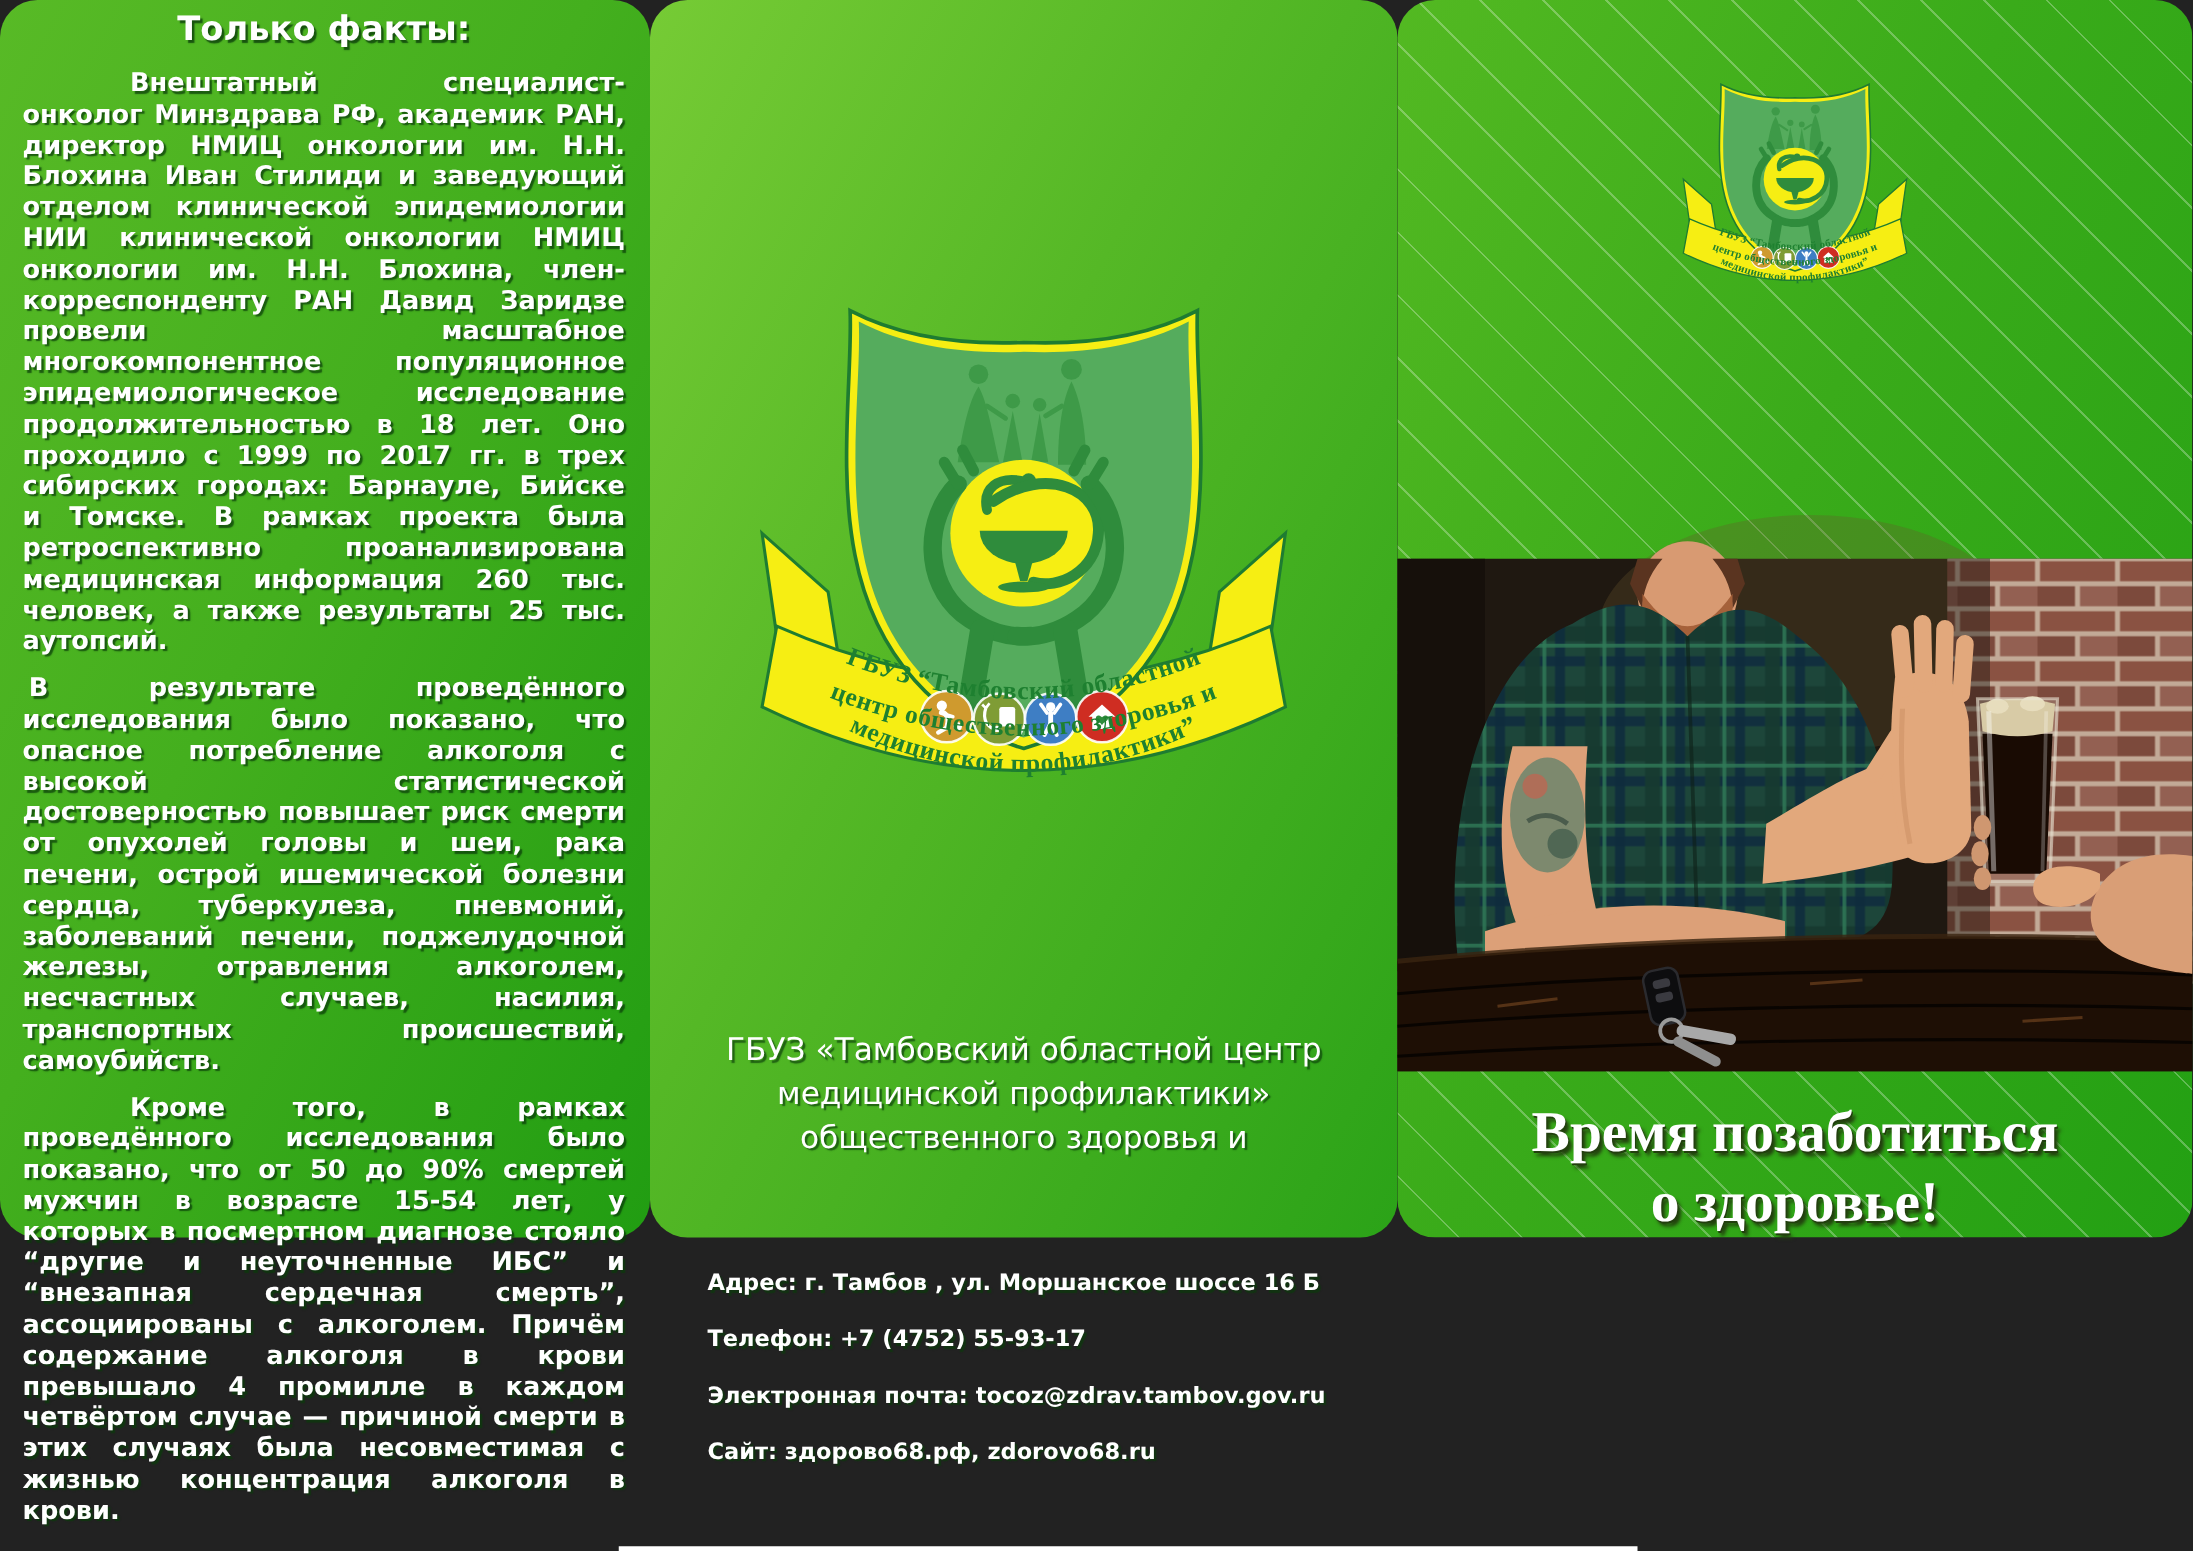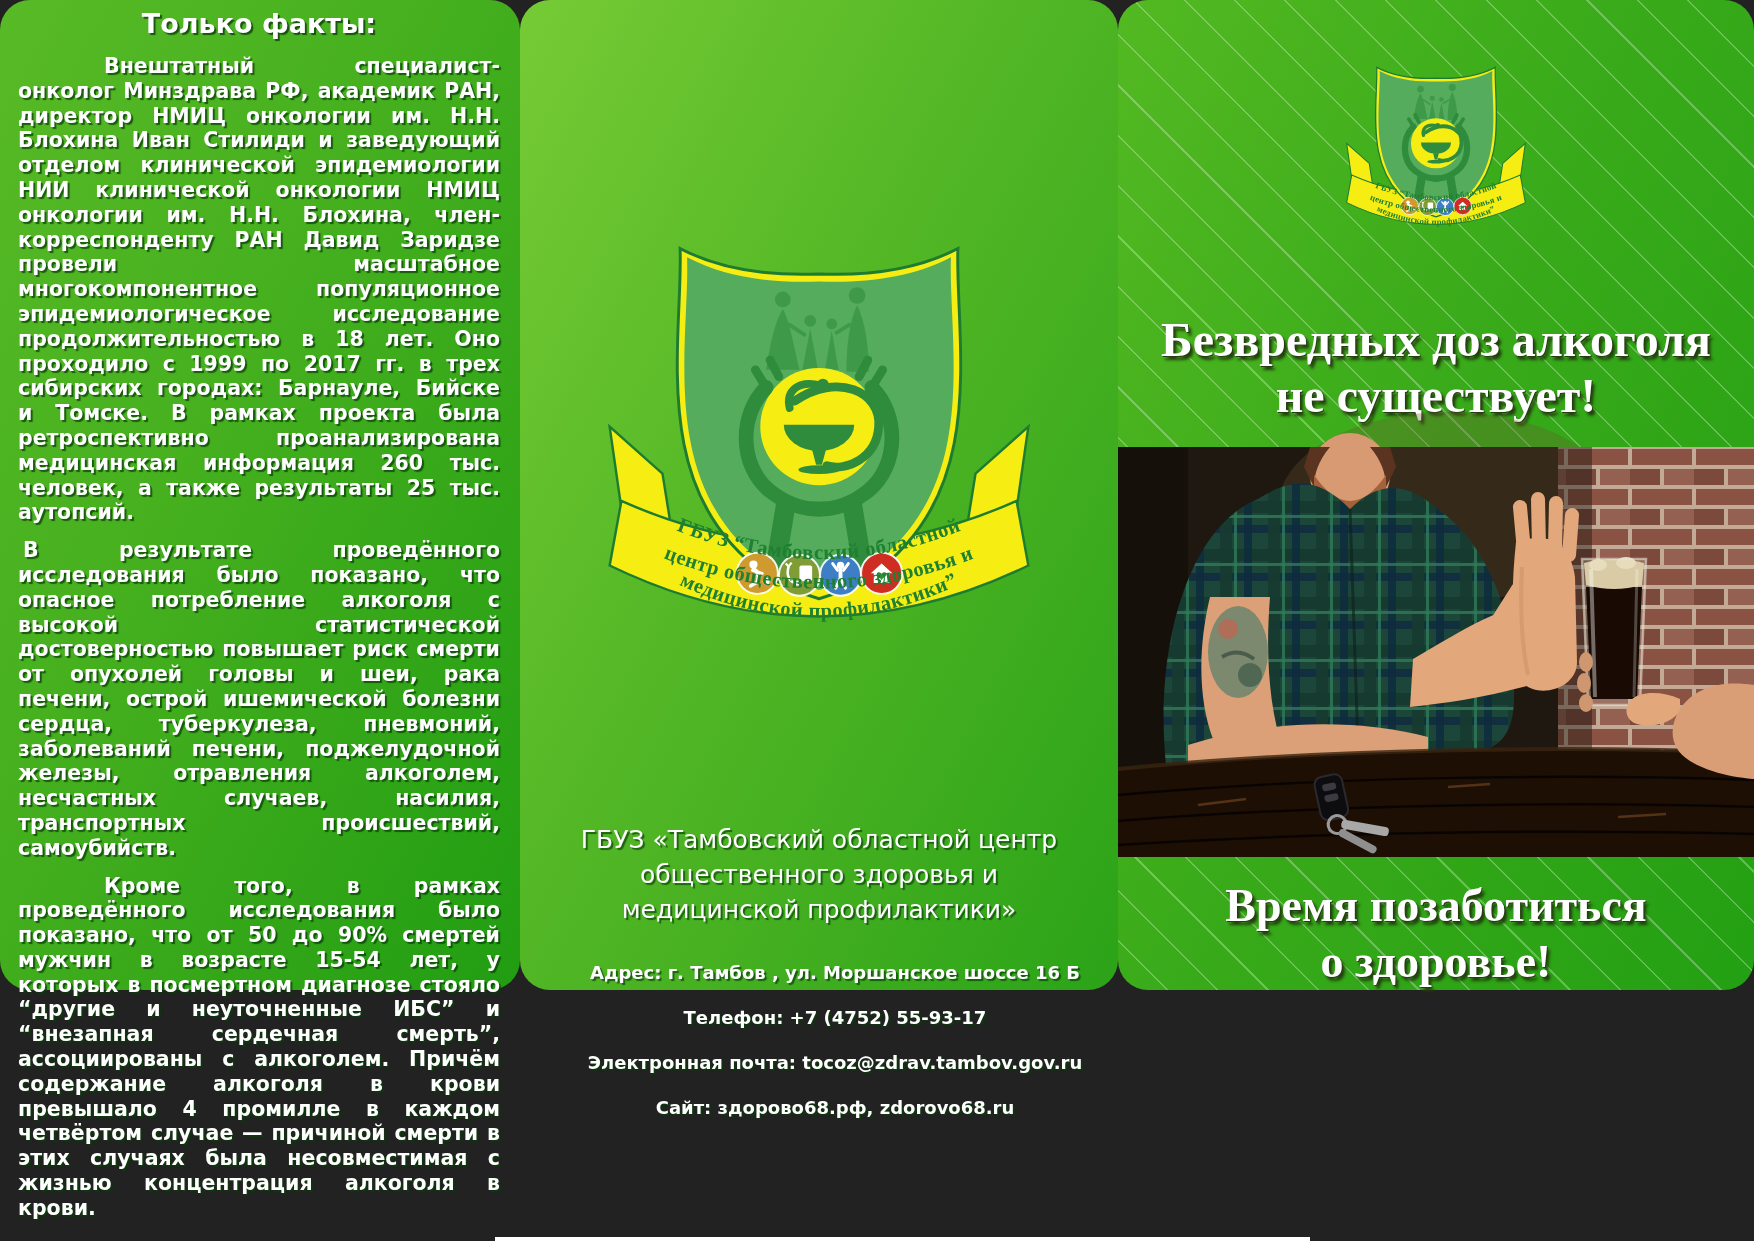--- a/index.html
+++ b/index.html
@@ -19,21 +19,21 @@
   .facts-title{font-size:27px;font-weight:bold;text-align:center;margin:2px 0 15px 0;
     text-shadow:2px 2px 1px rgba(10,60,10,.8);}
   .fact{font-size:20.5px;line-height:1.21;font-weight:bold;text-align:justify;
     margin:0 0 13px 0;text-shadow:2px 2px 1px rgba(10,60,10,.75);word-spacing:1px;}
   .indent-lg{text-indent:86px;}
   .indent-sm{text-indent:5px;}
   .emblem-wrap{position:absolute;left:50%;top:180px;transform:translateX(-50%);}
   .org-name{position:absolute;top:822px;left:0;width:100%;text-align:center;color:#fff;
     font-weight:normal;font-size:25px;line-height:35px;
     text-shadow:2px 2px 1px rgba(10,60,10,.7);}
-  .contacts{position:absolute;top:962px;left:46px;right:14px;color:#fff;text-align:center;}
+  .contacts{position:absolute;top:1016px;left:46px;right:14px;color:#fff;}
   .contact-line{font-size:18px;font-weight:bold;margin-bottom:24px;
     text-shadow:2px 2px 1px rgba(10,60,10,.7);white-space:nowrap;}
   .logo-wrap{position:absolute;top:38px;left:50%;transform:translateX(-50%);}
   .headline{position:absolute;top:312px;left:0;width:100%;text-align:center;color:#fff;
     font-family:"Liberation Serif","DejaVu Serif",serif;font-weight:bold;
     font-size:48px;line-height:56px;
     text-shadow:3px 4px 3px #23400f,1px 1px 0 #23400f;}
   .footline{position:absolute;top:878px;left:0;width:100%;text-align:center;color:#fff;
     font-family:"Liberation Serif","DejaVu Serif",serif;font-weight:bold;
     font-size:46px;line-height:56px;
@@ -144,40 +144,36 @@
   </div>
 
   <div class="panel panel-mid">
     <div class="emblem-wrap">
       <svg width="450" height="501" viewBox="0 0 460 512">
         <use href="#emblem-sym"></use>
       </svg>
     </div>
     <div class="org-name">
       <div>ГБУЗ «Тамбовский областной центр</div>
+      <div>медицинской профилактики»</div>
       <div>общественного здоровья и</div>
-      <div>медицинской профилактики»</div>
     </div>
     <div class="contacts">
       <div class="contact-line">Адрес:  г. Тамбов , ул. Моршанское шоссе 16 Б</div>
       <div class="contact-line">Телефон:  +7 (4752) 55-93-17</div>
       <div class="contact-line">Электронная почта: tocoz@zdrav.tambov.gov.ru</div>
       <div class="contact-line">Сайт: здорово68.рф, zdorovo68.ru</div>
     </div>
   </div>
 
   <div class="panel panel-right">
     <div class="logo-wrap">
       <svg width="192" height="214" viewBox="0 0 460 512">
         <use href="#emblem-sym"></use>
       </svg>
-    </div>
-    <div class="headline">
-      <div>Безвредных доз алкоголя</div>
-      <div>не существует!</div>
     </div>
 
     <div class="photo">
       <svg width="636" height="410" viewBox="0 0 636 410">
         <defs>
           <pattern id="plaid" width="48" height="48" patternUnits="userSpaceOnUse">
             <rect width="48" height="48" fill="#1d463a"></rect>
             <rect width="48" height="12" y="6" fill="#173a30"></rect>
             <rect width="48" height="8" y="30" fill="#0f2c3e" opacity="0.85"></rect>
             <rect width="12" height="48" x="6" fill="#163a30" opacity="0.9"></rect>

